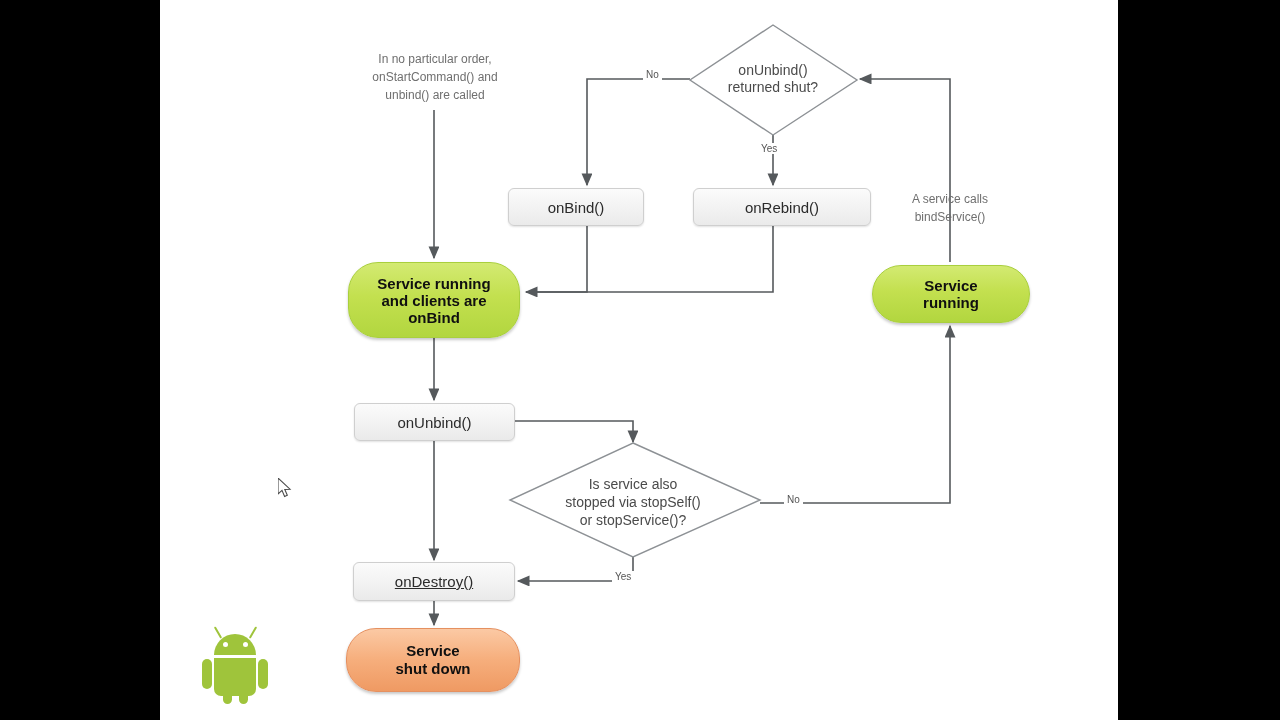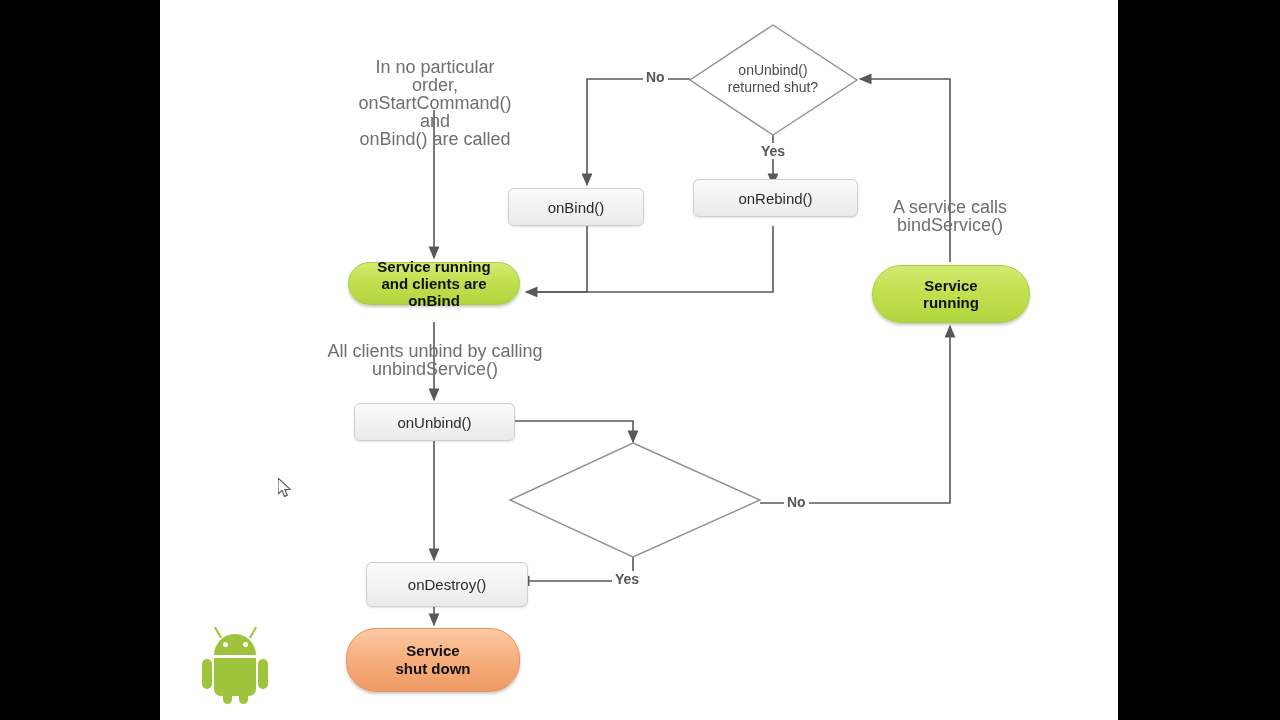--- a/index.html
+++ b/index.html
@@ -26,22 +26,22 @@
     box-shadow:0 2px 3px rgba(0,0,0,.22);
     color:#101010;font-weight:bold;font-size:15px;line-height:17px;
   }
   
   .term-orange{
     background:linear-gradient(to bottom,#fbc9a4 0%,#f6ae7c 50%,#ef9a63 100%);
     border:1px solid #e59060;border-radius:30px;
     box-shadow:0 2px 3px rgba(0,0,0,.22);
     color:#101010;font-weight:bold;font-size:15px;line-height:18px;
   }
-  .note{position:absolute;color:#6f6f6f;font-size:18px;line-height:18px;text-align:center;margin-top:8px;}
-  .edge-label{position:absolute;color:#555;font-size:14px;background:#fff;padding:0 3px;font-weight:bold;}
+  .note{position:absolute;color:#6f6f6f;font-size:12px;line-height:18px;text-align:center;}
+  .edge-label{position:absolute;color:#555;font-size:10px;background:#fff;padding:0 3px;}
 
   
   #robot{position:absolute;left:40px;top:628px;width:70px;height:70px;}
   .rb{position:absolute;background:#9fc43b;}
   #rb-head{left:14px;top:6px;width:42px;height:21px;border-radius:21px 21px 0 0;}
   #rb-body{left:14px;top:30px;width:42px;height:38px;border-radius:0 0 7px 7px;}
   #rb-arm-l{left:2px;top:31px;width:10px;height:30px;border-radius:5px;}
   #rb-arm-r{left:58px;top:31px;width:10px;height:30px;border-radius:5px;}
   #rb-leg-l{left:23px;top:62px;width:9px;height:14px;border-radius:0 0 5px 5px;}
   #rb-leg-r{left:39px;top:62px;width:9px;height:14px;border-radius:0 0 5px 5px;}
@@ -96,56 +96,57 @@
 
       <g fill="#ffffff" stroke="#8d9195" stroke-width="1.4">
         <polygon points="613,25 697,80 613,135 530,80"></polygon>
         <polygon points="473,443 600,500 473,557 350,500" transform="translate(0,0)"></polygon>
       </g>
     </svg>
 
     <div class="note" style="left:190px;top:50px;width:170px;">
       <div>In no particular order,</div>
       <div>onStartCommand() and</div>
-      <div>onBind() are called</div>
+      <div>unbind() are called</div>
     </div>
 
     <div class="note" style="left:715px;top:190px;width:150px;">
       <div>A service calls</div>
       <div>bindService()</div>
     </div>
 
-    <div class="note" style="left:155px;top:334px;width:240px;">
-      <div>All clients unbind by calling</div>
-      <div>unbindService()</div>
-    </div>
 
     <div class="node" style="left:543px;top:56px;width:140px;height:46px;flex-direction:column;color:#4a4a4a;font-size:14px;line-height:17px;">
       <div>onUnbind()</div>
       <div>returned shut?</div>
     </div>
 
+    <div class="node" style="left:363px;top:473px;width:220px;height:58px;flex-direction:column;color:#4a4a4a;font-size:14px;line-height:18px;">
+      <div>Is service also</div>
+      <div>stopped via stopSelf()</div>
+      <div>or stopService()?</div>
+    </div>
 
     <div class="node proc" style="left:348px;top:188px;width:136px;height:38px;">
       <span>onBind()</span>
     </div>
 
-    <div class="node proc" style="left:533px;top:179px;width:165px;height:38px;">
+    <div class="node proc" style="left:533px;top:188px;width:178px;height:38px;">
       <span>onRebind()</span>
     </div>
 
     <div class="node proc" style="left:194px;top:403px;width:161px;height:38px;">
       <span>onUnbind()</span>
     </div>
 
-    <div class="node proc" style="left:206px;top:562px;width:162px;height:45px;">
+    <div class="node proc" style="left:193px;top:562px;width:162px;height:39px;text-decoration:underline;">
       <span>onDestroy()</span>
     </div>
 
-    <div class="node term-green" style="left:188px;top:262px;width:172px;height:43px;flex-direction:column;">
+    <div class="node term-green" style="left:188px;top:262px;width:172px;height:76px;flex-direction:column;">
       <div>Service running</div>
       <div>and clients are</div>
       <div>onBind</div>
     </div>
 
     <div class="node term-green" style="left:712px;top:265px;width:158px;height:58px;flex-direction:column;">
       <div>Service</div>
       <div>running</div>
     </div>
 

